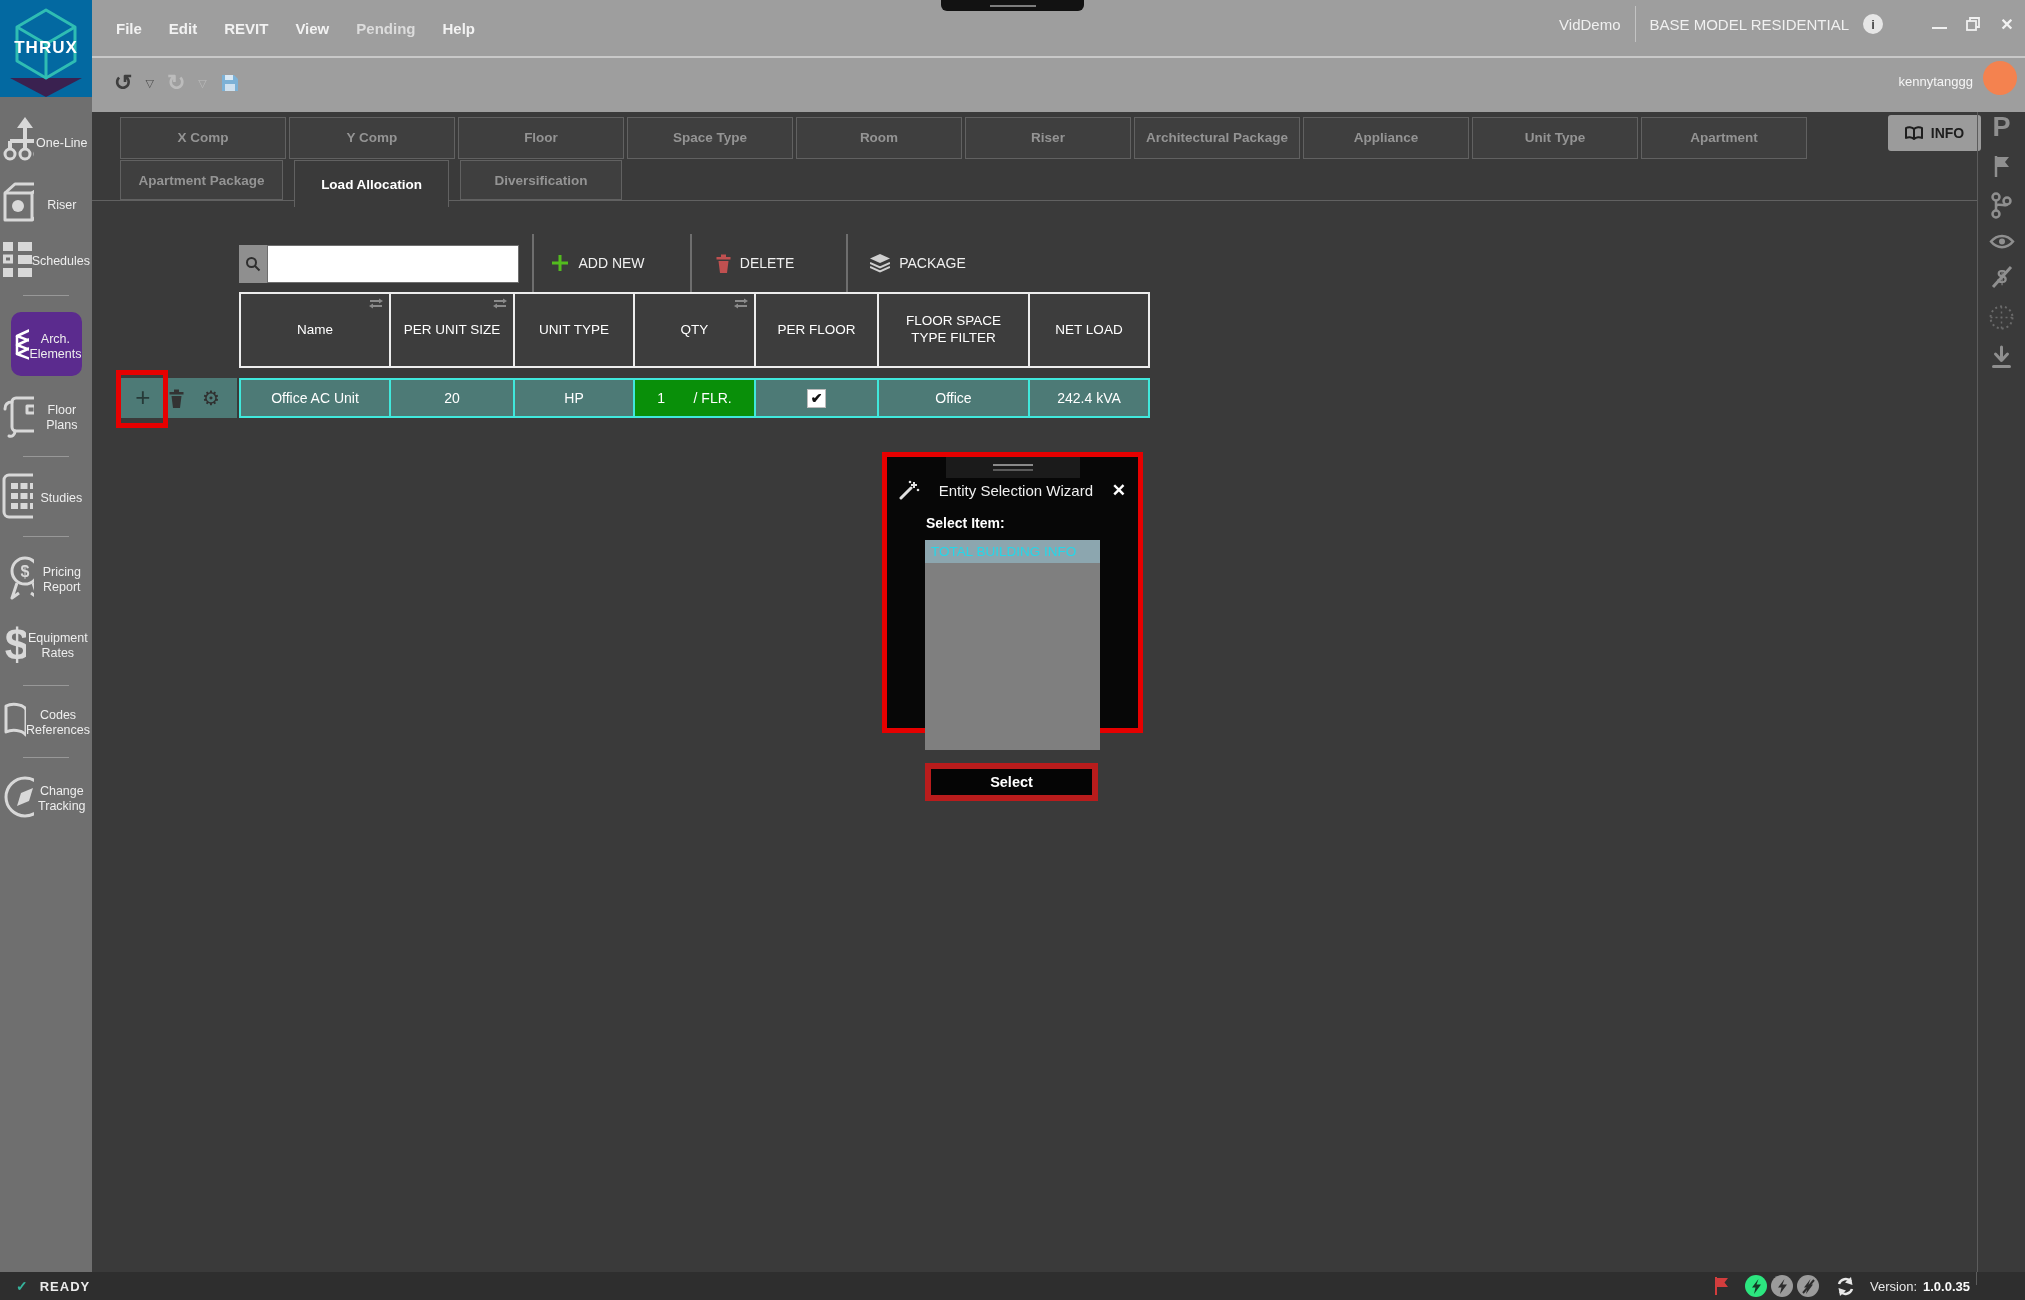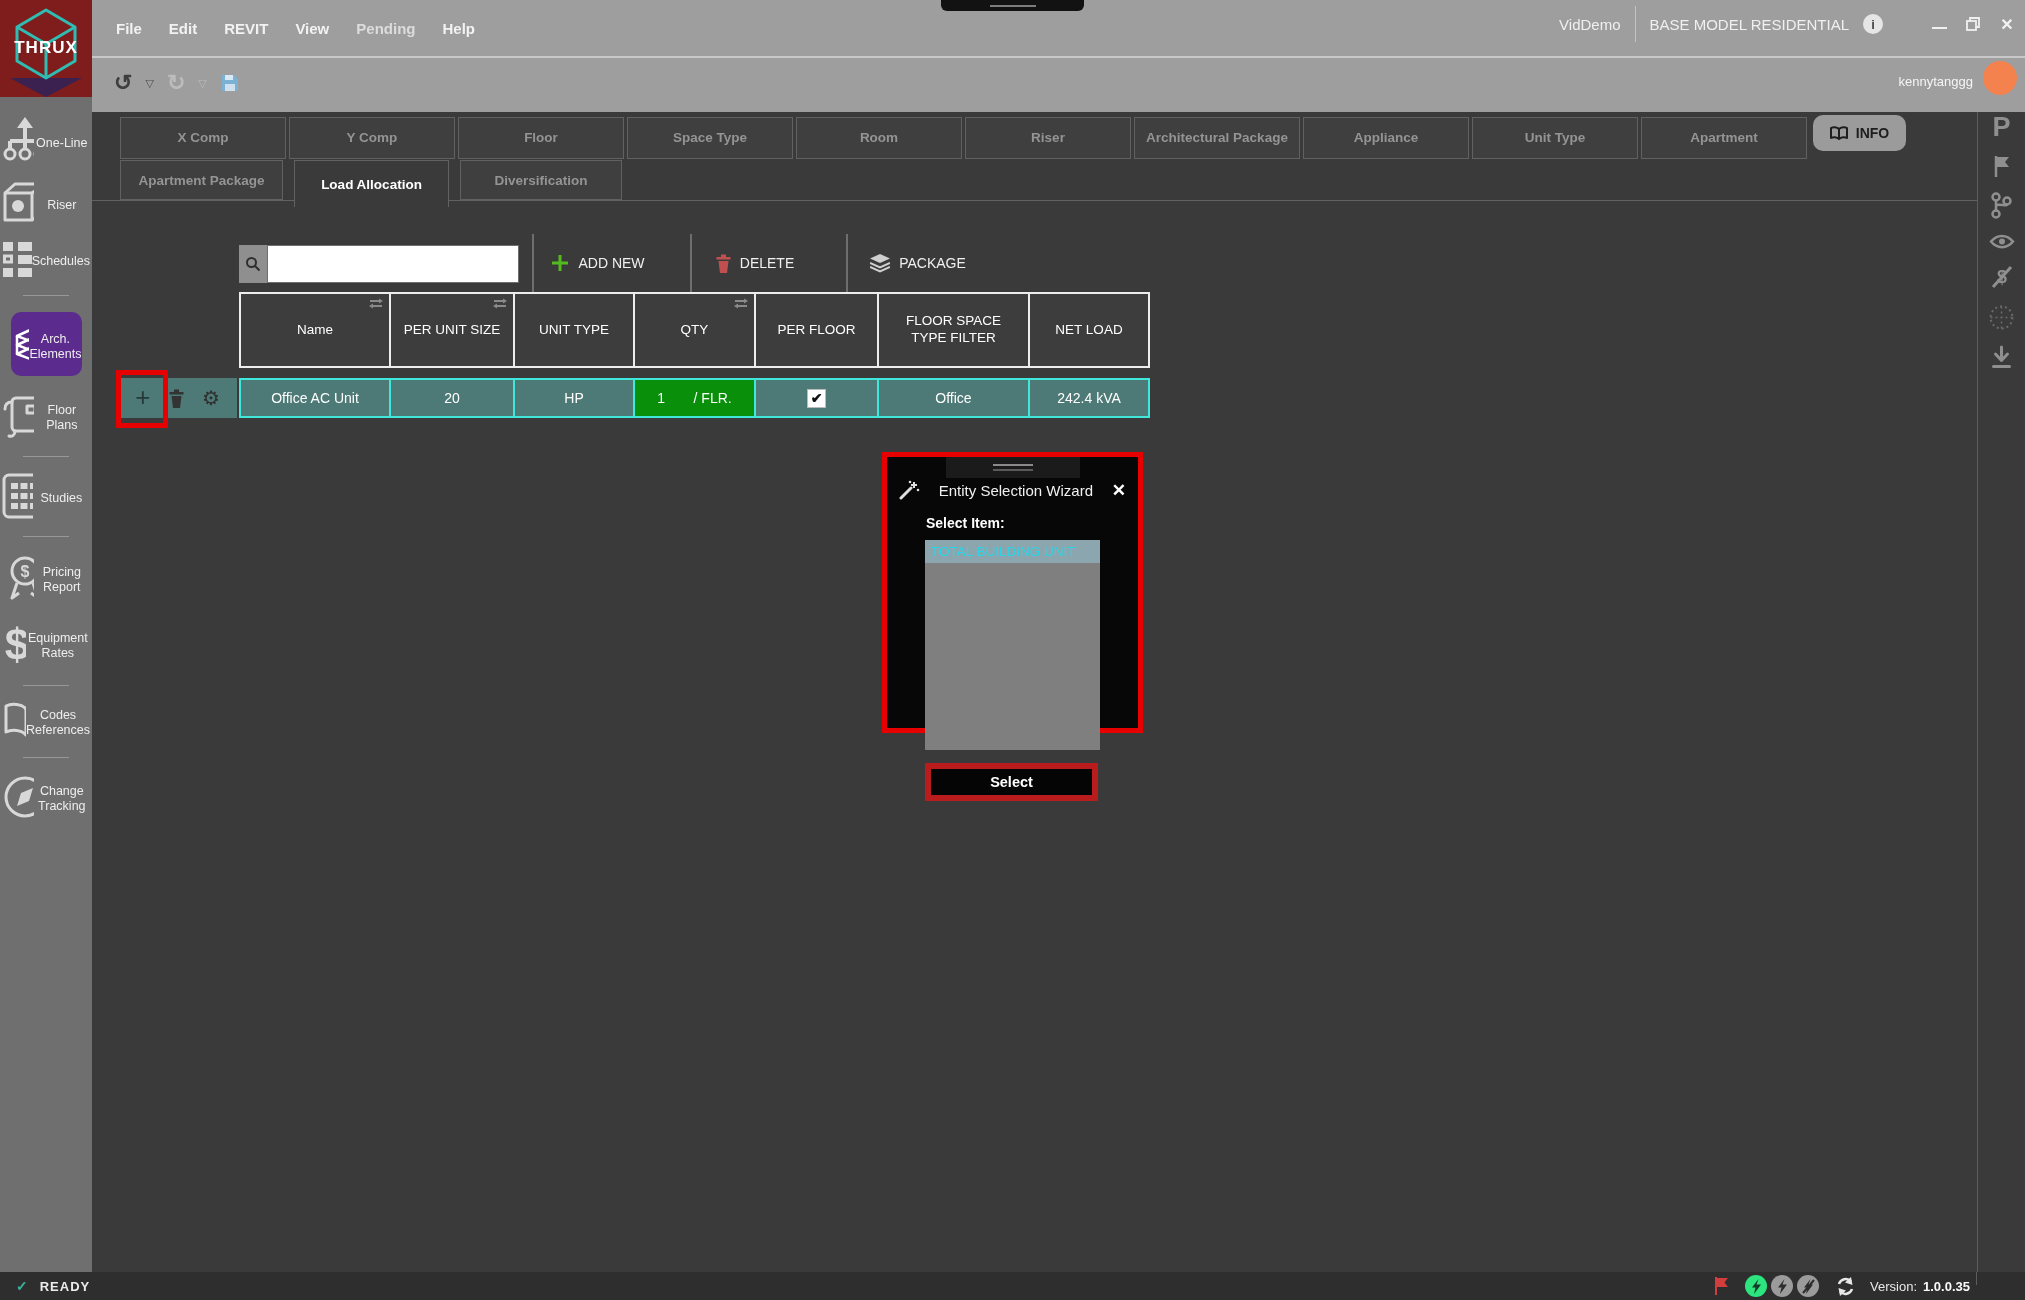--- a/index.html
+++ b/index.html
@@ -30,21 +30,21 @@
   .toolbar-row{position:absolute;left:92px;top:58px;right:0;height:54px;}
   .tool-icons{position:absolute;left:22px;top:10px;display:flex;gap:13px;align-items:center;height:30px;}
   .t-undo{font-size:22px;font-weight:bold;color:#3e3e3e;line-height:1;}
   .t-caret{font-size:11px;color:#4a4a4a;}
   .t-redo{font-size:22px;font-weight:bold;color:#bcbcbc;line-height:1;}
   .t-caret2{font-size:11px;color:#bcbcbc;}
   .user-name{position:absolute;right:52px;top:16px;color:#f5f5f5;font-size:13px;}
   .avatar{position:absolute;right:8px;top:3px;width:34px;height:34px;border-radius:50%;background:#f4824f;}
 
   
-  .logo{position:absolute;left:0;top:0;width:92px;height:97px;background:#7f1d1d;z-index:6;}
+  .logo{position:absolute;left:0;top:0;width:92px;height:97px;background:#0369a1;z-index:6;}
   .logo svg{position:absolute;left:0;top:0;}
   .logo .brand{position:absolute;left:0;right:0;top:38px;text-align:center;color:#fff;
                font-size:17px;font-weight:bold;letter-spacing:1px;}
 
   
   .sidebar{position:absolute;left:0;top:97px;width:92px;bottom:28px;background:#6f6f6f;
            display:flex;flex-direction:column;align-items:center;padding-top:20px;}
   .side-item{display:flex;align-items:center;width:88px;margin-bottom:17px;}
   .side-item .lbl{font-size:12.5px;color:#eeeeee;text-align:center;line-height:1.18;margin-top:4px;width:82px;}
   .side-item.active{background:#5b2b8e;border-radius:10px;width:71px;padding:9px 0 7px;}
@@ -54,21 +54,21 @@
   .content{position:absolute;left:92px;top:112px;right:0;bottom:28px;background:#3a3a3a;}
   .tabs-row1{position:absolute;left:28px;top:5px;display:flex;gap:3px;}
   .tab1{width:166px;height:42px;background:#3f3f3f;border:1px solid #616161;color:#949494;
         font-weight:bold;font-size:13.5px;display:flex;align-items:center;justify-content:center;text-align:center;line-height:1.05;}
   .tabs-row2{position:absolute;left:28px;top:48px;display:flex;gap:11px;}
   .tab2{height:40px;background:#3f3f3f;border:1px solid #616161;color:#949494;font-weight:bold;
         font-size:13.5px;display:flex;align-items:center;justify-content:center;}
   .tab2.active{color:#ffffff;background:#3a3a3a;height:47px;border-bottom:none;z-index:2;}
   .w-ap{width:163px}.w-la{width:155px}.w-dv{width:162px}
   .tabstrip-line{position:absolute;left:0;top:88px;right:48px;height:1px;background:#616161;}
-  .info-btn{position:absolute;left:1721px;top:3px;width:93px;height:36px;background:#9b9b9b;border-radius:10px;
+  .info-btn{position:absolute;left:1796px;top:3px;width:93px;height:36px;background:#9b9b9b;border-radius:3px;
             color:#1d1d1d;font-weight:bold;font-size:14px;display:flex;align-items:center;justify-content:center;gap:8px;}
 
   
   .search-row{position:absolute;left:147px;top:133px;height:38px;display:flex;}
   .search-iconbox{width:28px;height:38px;background:#8f8f8f;display:flex;align-items:center;justify-content:center;}
   .search-input{width:252px;height:38px;border:1px solid #6e6e6e;background:#ffffff;padding:0 6px;font-size:14px;
                 font-family:"Liberation Sans",sans-serif;}
   .action-bar{position:absolute;left:440px;top:122px;height:58px;display:flex;color:#f0f0f0;gap:28px;}
   .action{height:100%;display:flex;align-items:center;justify-content:center;gap:9px;
           border-left:2px solid #6e6e6e;font-size:14px;}
@@ -499,21 +499,21 @@
         <path d="M2 18 L12 8" stroke="#e0e0e0" stroke-width="3" stroke-linecap="round"></path>
         <path d="M15 2 V8 M12 5 H18" stroke="#e0e0e0" stroke-width="2"></path>
         <circle cx="19" cy="10" r="1.3" fill="#e0e0e0"></circle>
         <circle cx="11" cy="2" r="1.3" fill="#e0e0e0"></circle>
       </svg>
       <span class="wizard-title">Entity Selection Wizard</span>
       <span class="wizard-close">✕</span>
     </div>
     <div class="wizard-prompt">Select Item:</div>
     <div class="wizard-list">
-      <div class="wizard-item">TOTAL BUILDING UNIT</div>
+      <div class="wizard-item">TOTAL BUILDING INFO</div>
     </div>
     <div class="wizard-select">Select</div>
   </div>
 
   <div class="statusbar">
     <div class="status-left">
       <span class="ready-check">✓</span>
       <span>READY</span>
     </div>
     <div class="status-right">

